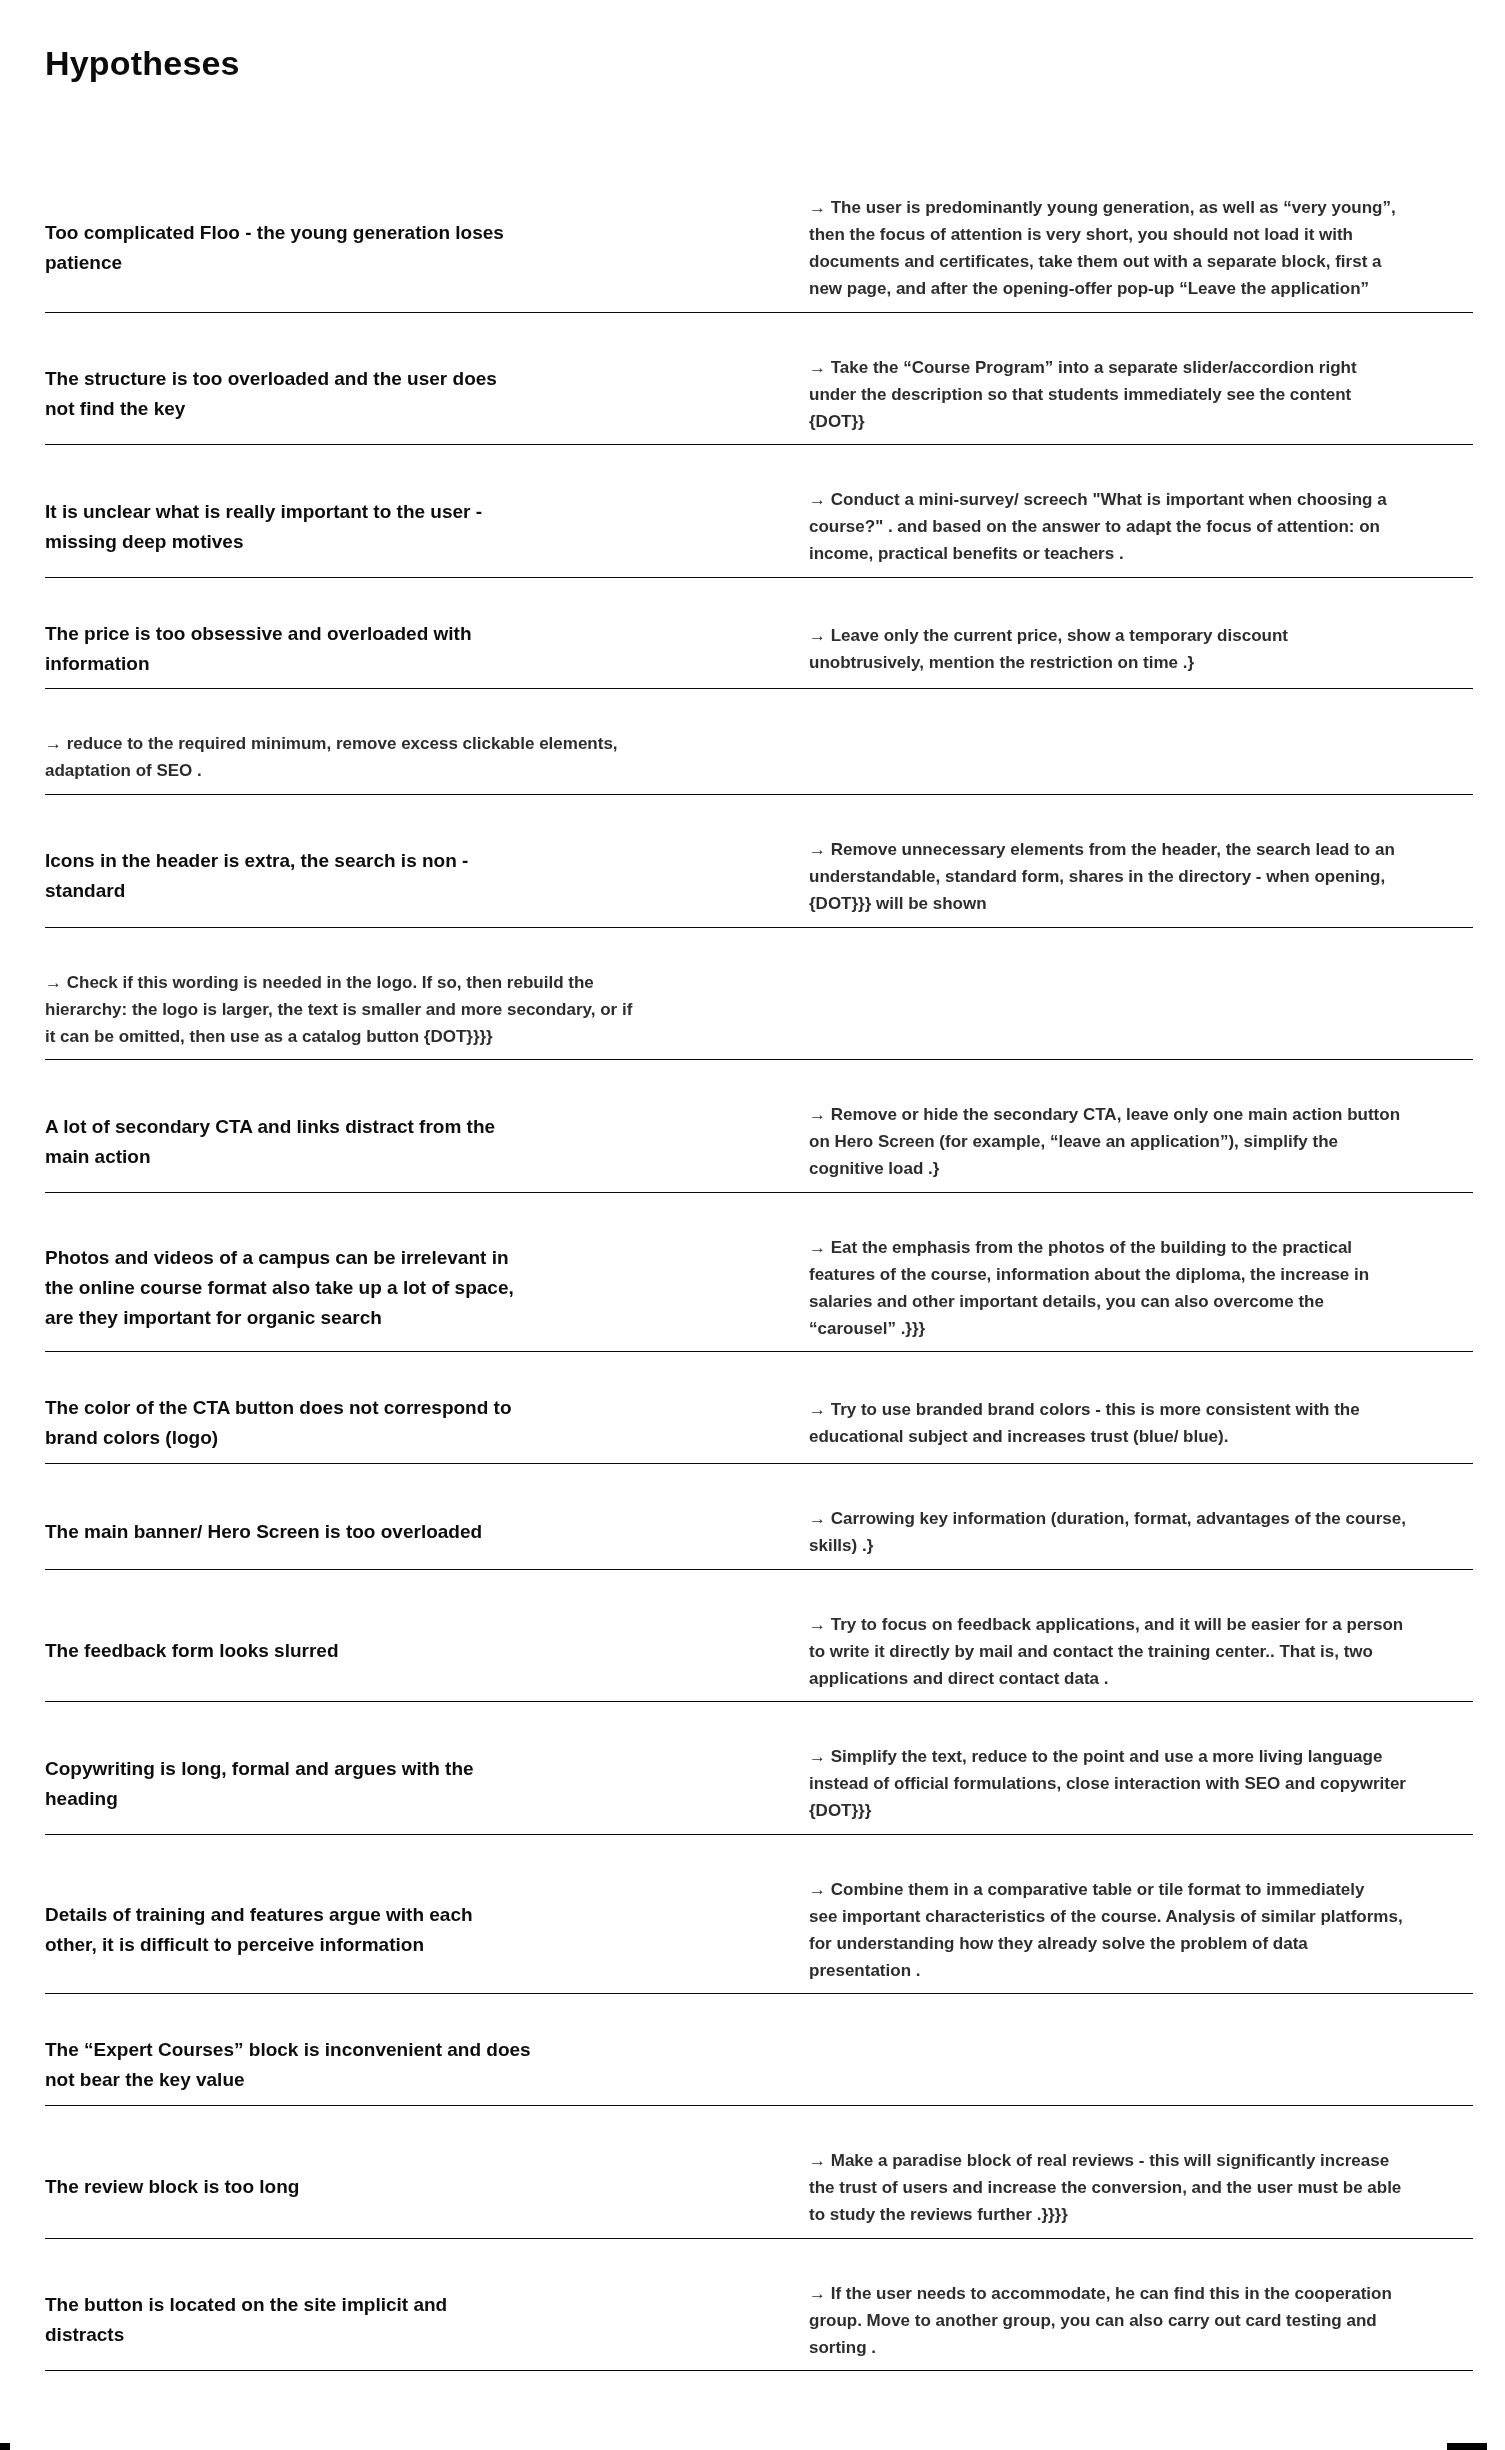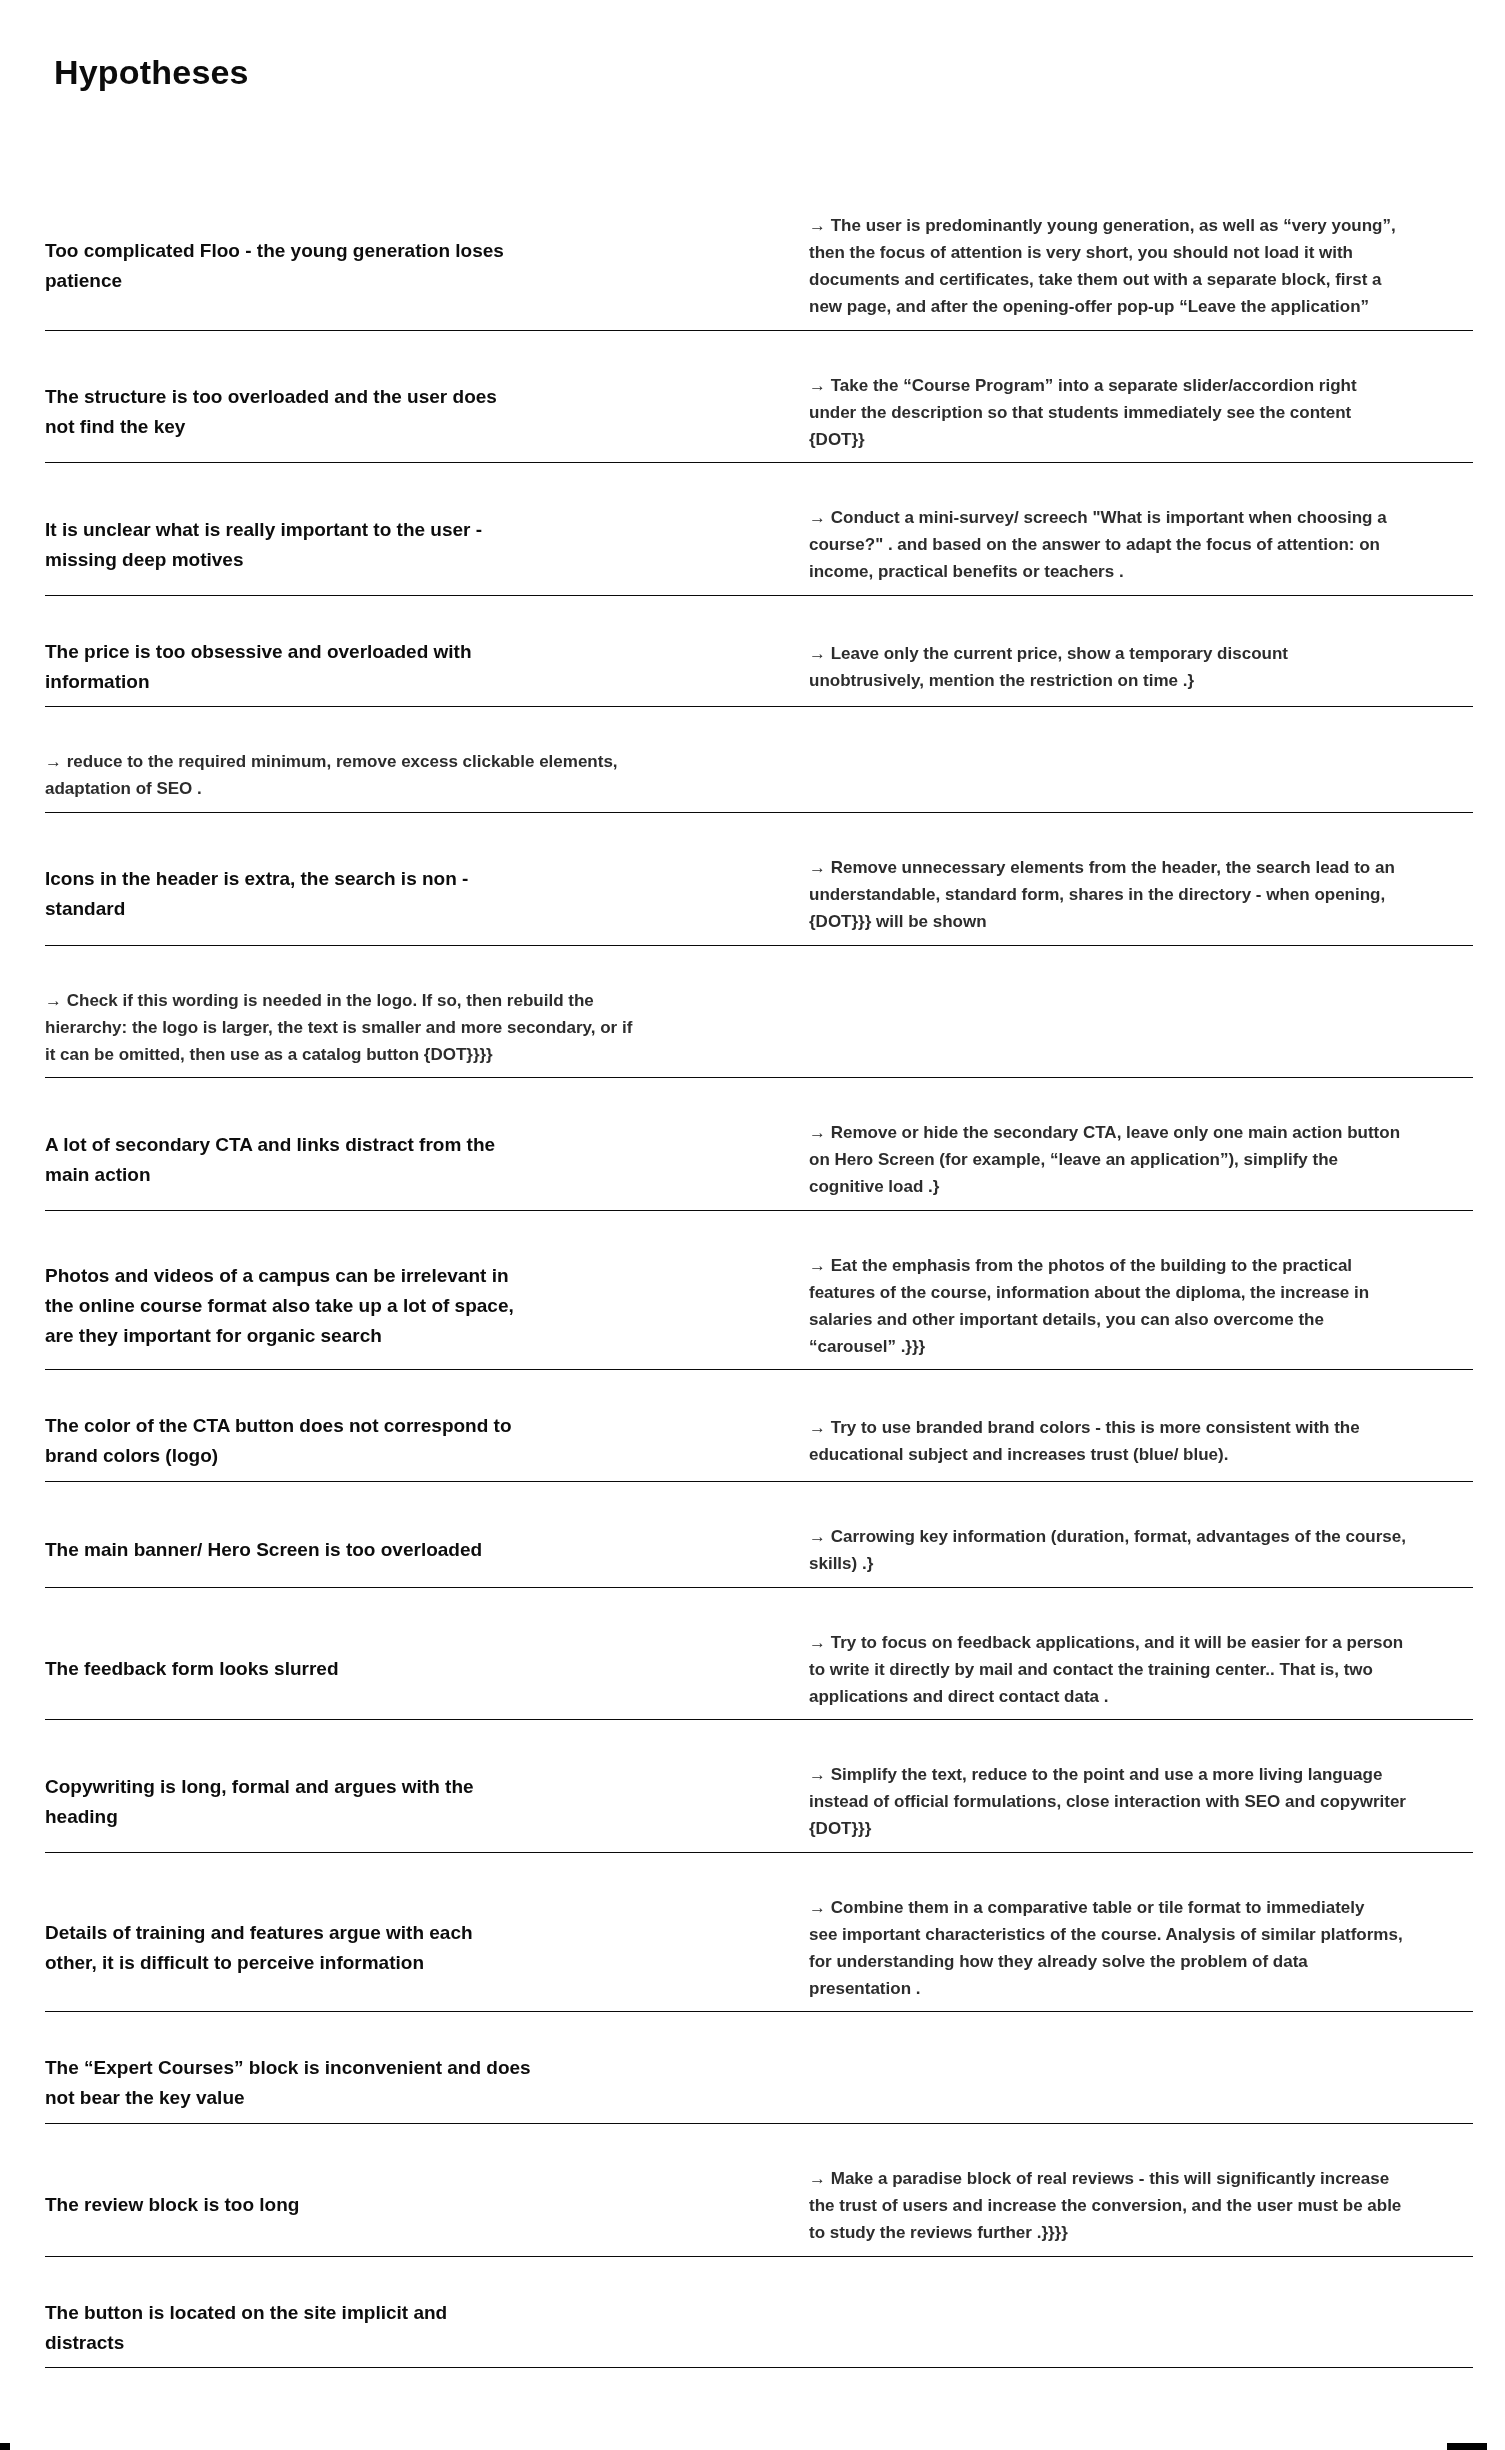--- a/index.html
+++ b/index.html
@@ -22,21 +22,21 @@
     display: grid;
     grid-template-columns: 764px 1fr;
     align-items: start;
   }
   .title {
     font-size: 34px;
     line-height: 41px;
     font-weight: 700;
     letter-spacing: 0.2px;
     color: #0c0c0c;
-    margin: 9px;
+    margin: 0;
   }
   .table {
     margin-top: 69px;
   }
   .row {
     display: grid;
     grid-template-columns: 764px 664px;
     align-items: center;
     padding: 41px 0 9.6px 0;
     border-bottom: 1.6px solid #0a0a0a;
@@ -198,20 +198,23 @@
   <div class="row">
     <div class="cell-hypothesis">The review block is too long</div>
     <div class="cell-offer">→ Make a paradise block of real reviews - this will significantly increase
 the trust of users and increase the conversion, and the user must be able
 to study the reviews further .}}}}</div>
   </div>
 
   <div class="row">
     <div class="cell-hypothesis">The button is located on the site implicit and
 distracts</div>
+    <div class="cell-offer">→ If the user needs to accommodate, he can find this in the cooperation
+group. Move to another group, you can also carry out card testing and
+sorting .</div>
   </div>
 </div>
 
 </div>
 
 <div class="corner-mark left"></div>
 <div class="corner-mark right"></div>
 
 
 </body></html>

